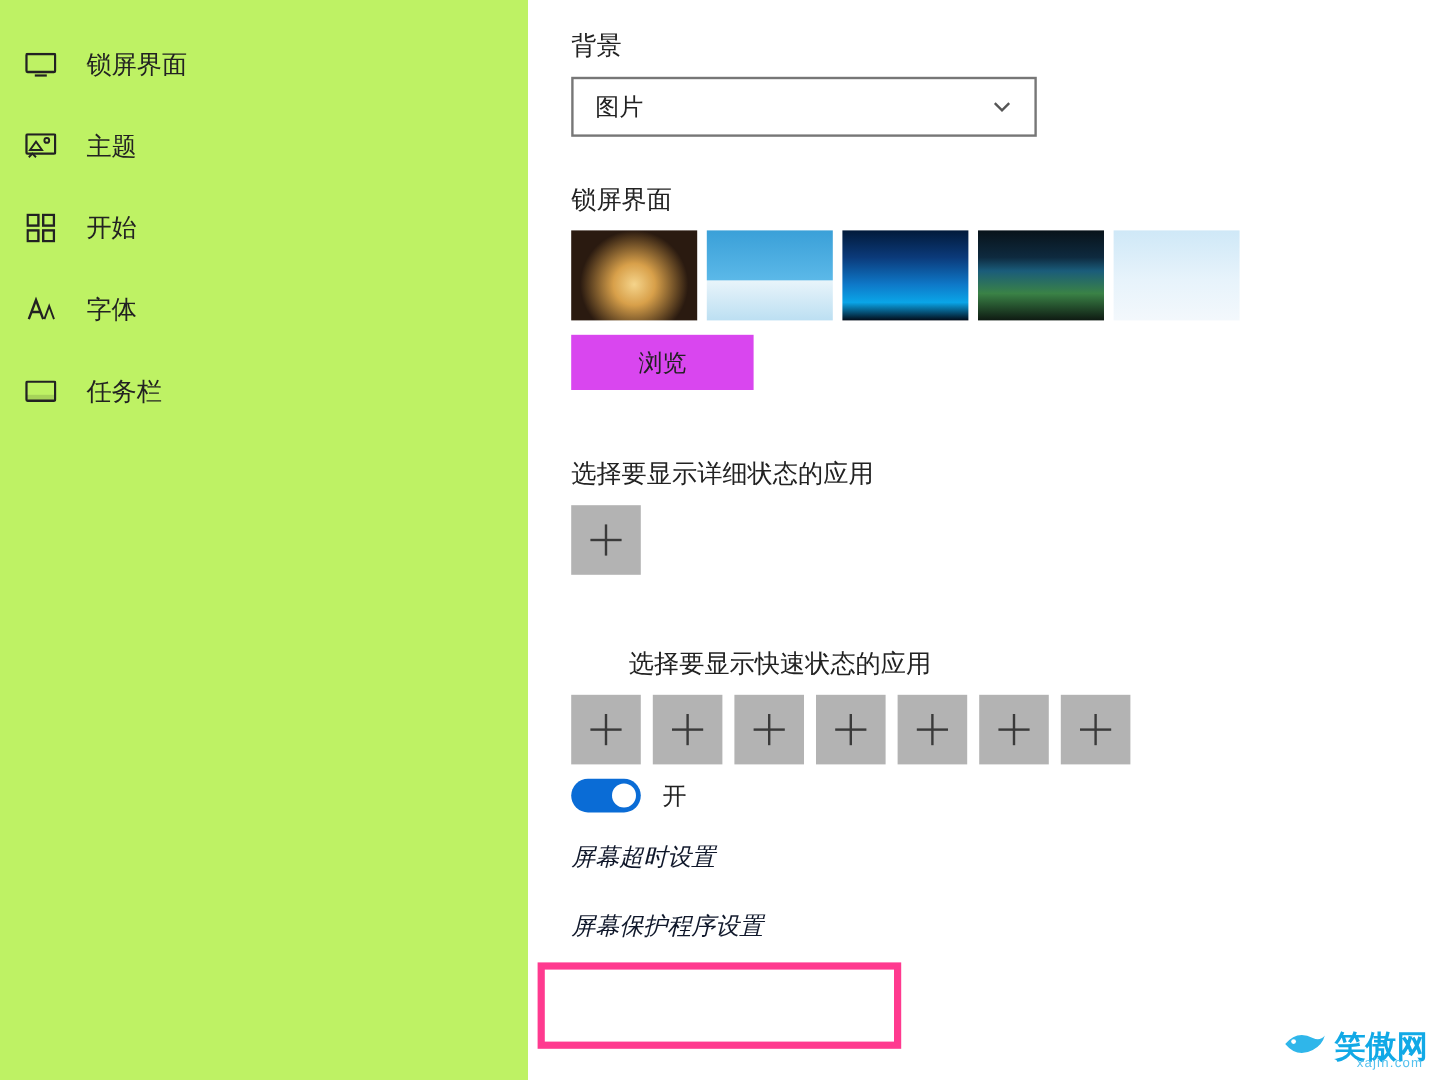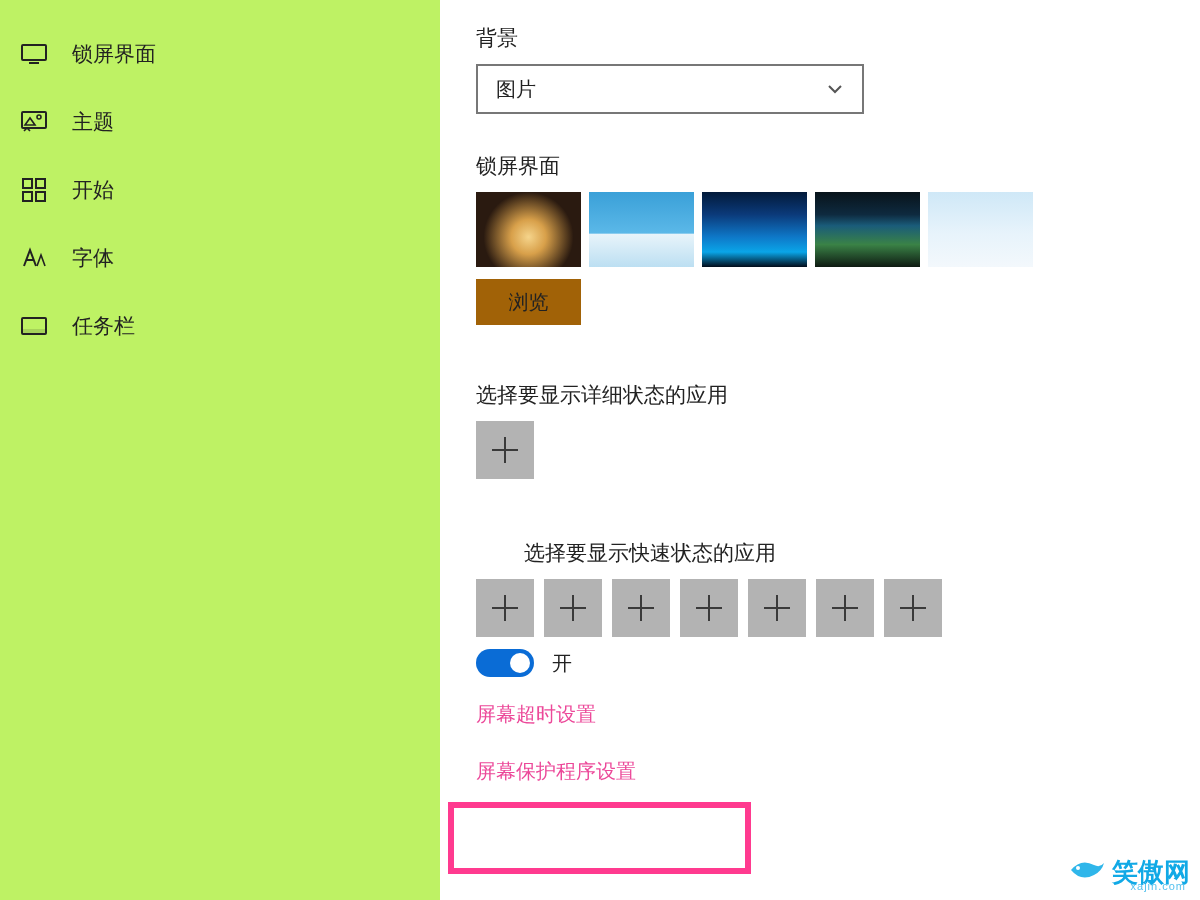--- a/index.html
+++ b/index.html
@@ -12,30 +12,30 @@
   .section-label { font-size: 21px; color: #222; margin-top: 24px; margin-bottom: 12px; }
   .select-box { width: 388px; height: 50px; border: 2px solid #777; display: flex; align-items: center; justify-content: space-between; padding: 0 18px; font-size: 20px; cursor: pointer; background: #fff; }
   .select-box .chev { width: 18px; height: 18px; }
   .thumbs { display: flex; gap: 8px; margin-top: 10px; }
   .thumb { width: 105px; height: 75px; background: #999; cursor: pointer; border: none; }
   .thumb.t1 { background: radial-gradient(circle at 50% 60%, #f5d48b 0, #d8a04a 25%, #2a1a10 65%); }
   .thumb.t2 { background: linear-gradient(#3aa0d8 0%, #5bb8e8 55%, #e8f4fa 56%, #bcdff2 100%); }
   .thumb.t3 { background: linear-gradient(#021a3a 0%, #0b3a7a 30%, #0e78c8 60%, #0aa5e8 80%, #020c1a 100%); }
   .thumb.t4 { background: linear-gradient(#08131a 0%, #0e2a3f 30%, #1a5c7a 45%, #3a8246 70%, #0e1a12 100%); }
   .thumb.t5 { background: linear-gradient(#cfe8f7 0%, #e7f3fb 55%, #f3f8fc 100%); }
-  .browse-btn { width: 105px; height: 46px; background: #a16207; border: none; font-size: 20px; color: #222; margin-top: 12px; cursor: pointer; }
+  .browse-btn { width: 152px; height: 46px; background: #d946ef; border: none; font-size: 20px; color: #222; margin-top: 12px; cursor: pointer; }
   .plus-tile { width: 58px; height: 58px; background: #b3b3b3; border: none; position: relative; cursor: pointer; }
   .plus-tile::before, .plus-tile::after { content: ""; position: absolute; background: #3a3a3a; left: 50%; top: 50%; transform: translate(-50%, -50%); }
   .plus-tile::before { width: 26px; height: 2px; }
   .plus-tile::after  { width: 2px;  height: 26px; }
   .tile-row { display: flex; gap: 10px; margin-top: 10px; }
   .toggle-row { display: flex; align-items: center; gap: 18px; margin-top: 12px; }
   .toggle { width: 58px; height: 28px; border-radius: 14px; background: #0a6cd6; position: relative; cursor: pointer; }
   .toggle .knob { position: absolute; right: 4px; top: 4px; width: 20px; height: 20px; border-radius: 50%; background: #fff; }
-  .link { color: #ec4899; font-size: 20px; cursor: pointer; display: inline-block; }
+  .link { color: #0f172a; font-size: 20px; cursor: pointer; display: inline-block; font-style: italic; }
   .link.primary { margin-top: 24px; }
   .highlight-box { position: absolute; border: 6px solid #ff3a8f; pointer-events: none; }
   .watermark { position: absolute; right: 10px; bottom: 10px; display: flex; align-items: flex-start; gap: 6px; color: #11a9e6; font-size: 26px; font-weight: bold; }
   .watermark .sub { position: absolute; right: 4px; bottom: -2px; font-size: 11px; color: #55c1ee; letter-spacing: 1px; font-weight: normal; margin-top: 30px; }
   .mt-38 { margin-top: 38px; }
   .mt-56 { margin-top: 56px; }
   .mt-60 { margin-top: 60px; margin-left: 48px; }
   .fs20 { font-size: 20px; }
 </style>
 </head>

